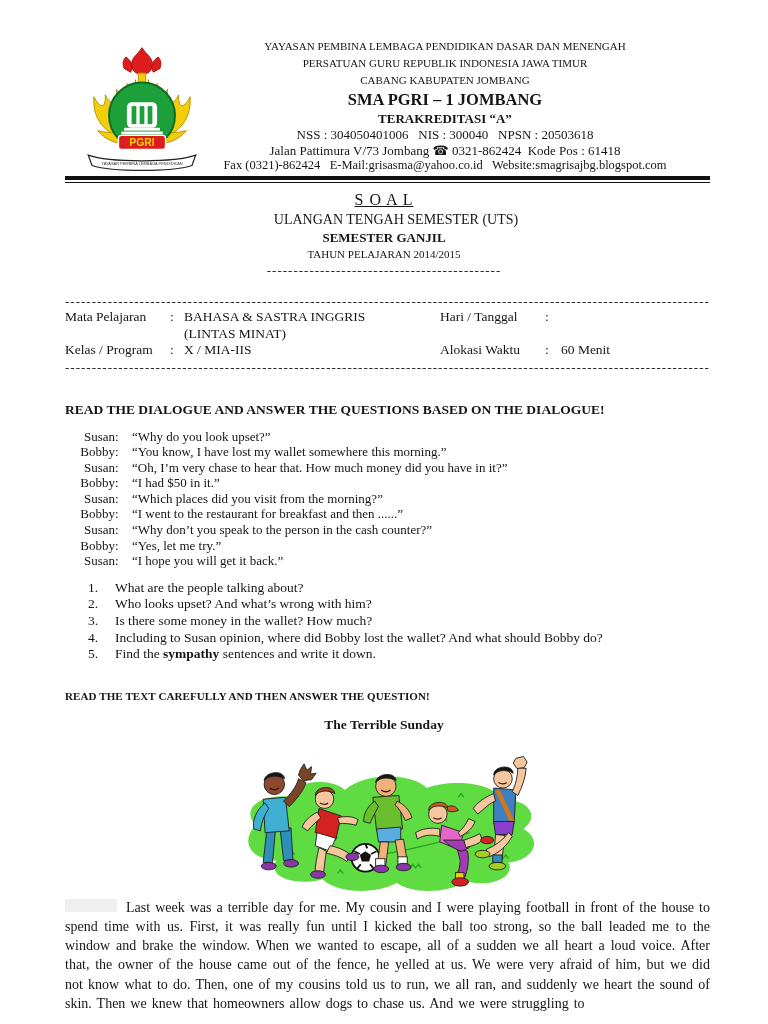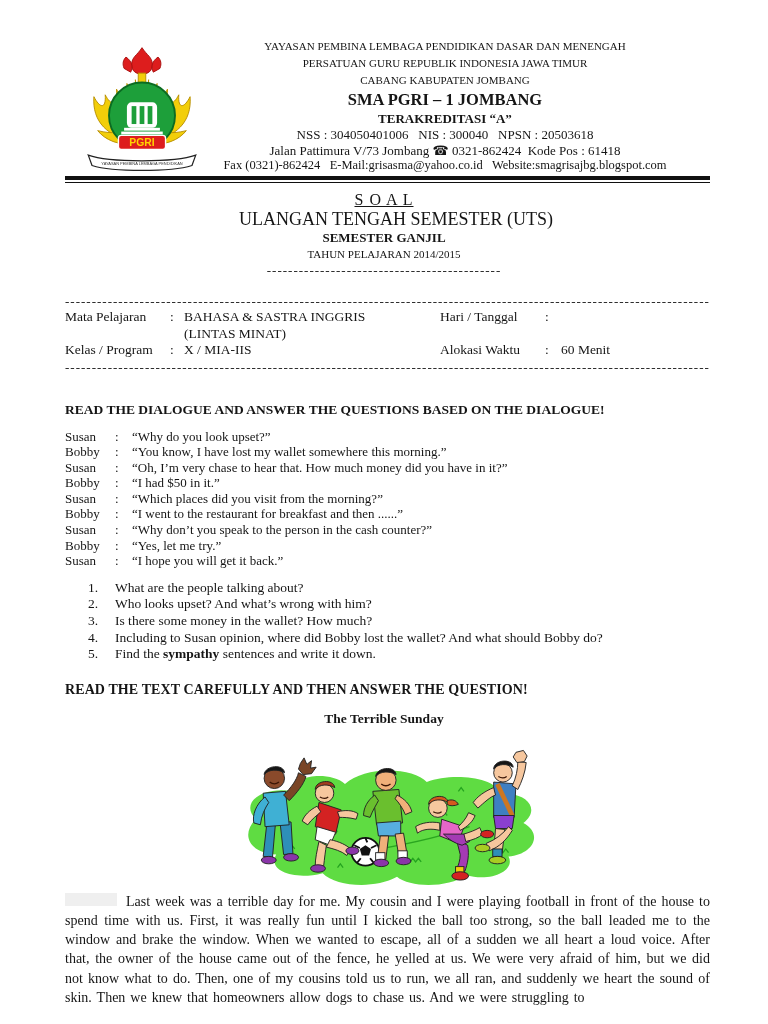--- a/index.html
+++ b/index.html
@@ -20,21 +20,21 @@
   .lh-addr{font-size:13px;line-height:15px;white-space:pre;text-align:center;}
   .lh-contact{font-size:12.5px;line-height:15px;white-space:pre;}
 
   .rule-wrap{margin:3px 58px 0 65px;}
   .rule-thick{border-top:4px solid #111;}
   .rule-thin{border-top:1.6px solid #111;margin-top:2px;}
 
   
   .titleblock{text-align:center;margin-top:7px;}
   .tb-soal{font-size:16px;line-height:20px;letter-spacing:1px;text-decoration:underline;}
-  .tb-uts{font-size:18px;line-height:19px;padding-left:24px;}
+  .tb-uts{font-size:14px;line-height:19px;padding-left:24px;}
   .tb-sem{font-size:13px;line-height:17px;font-weight:bold;}
   .tb-year{font-size:11px;line-height:17px;}
   .tb-dash{font-size:13px;line-height:15px;letter-spacing:1px;color:#222;}
 
   
   .dashline{
     margin:0 58px 0 65px;white-space:nowrap;overflow:hidden;
     font-size:13px;line-height:13px;letter-spacing:1px;color:#222;height:13px;
   }
   .dash-top{margin-top:17px;}
@@ -47,29 +47,29 @@
   .meta .c-col1{width:14px;}
   .meta .c-val1{width:256px;}
   .meta .c-lab2{width:105px;}
   .meta .c-col2{width:16px;}
   .meta .c-val2{width:auto;}
 
   
   .heading1{margin:27px 58px 0 65px;font-size:13.5px;font-weight:bold;line-height:17px;}
   .dialogue{margin:11px 58px 0 65px;border-collapse:collapse;}
   .dialogue td{padding:0;font-size:13px;line-height:15.6px;vertical-align:top;}
-  .dialogue .d-name{width:50px;}
+  .dialogue .d-name{width:50px;text-align:right;}
   .dialogue .d-col{width:17px;}
   .questions{margin:11px 58px 0 65px;}
   .q-row{display:flex;font-size:13.5px;line-height:16.6px;}
   .q-num{width:27px;margin-left:23px;flex:none;}
   .q-text b{font-weight:bold;text-align:right;}
 
   
-  .heading2{margin:20px 58px 0 65px;font-size:14px;font-weight:bold;line-height:14px;letter-spacing:0.1px;}
+  .heading2{margin:26px 58px 0 65px;font-size:11px;font-weight:bold;line-height:14px;letter-spacing:0.1px;}
   .story-title{margin-top:13px;text-align:center;font-size:13.5px;font-weight:bold;line-height:17px;}
   .illustration-wrap{text-align:center;margin-top:3px;line-height:0;}
   .illustration{width:336px;height:158px;}
 
   
   .story{
     margin:4px 58px 0 65px;font-size:14px;line-height:19.2px;
     text-align:justify;word-spacing:1.5px;
   }
   .redact{

